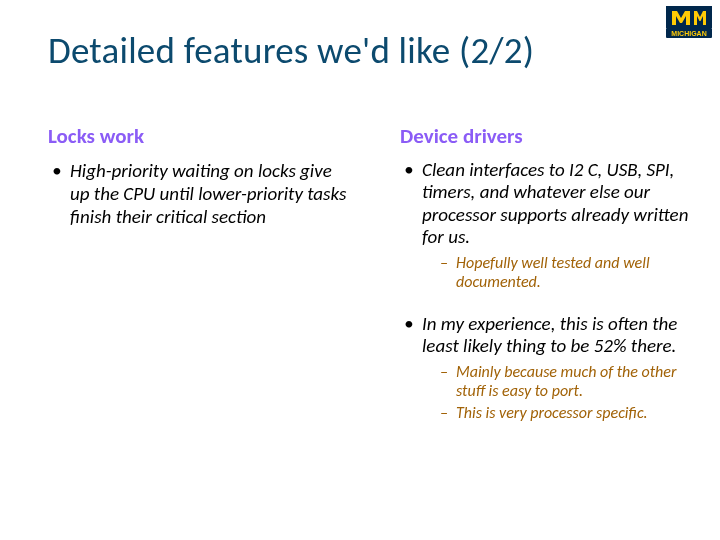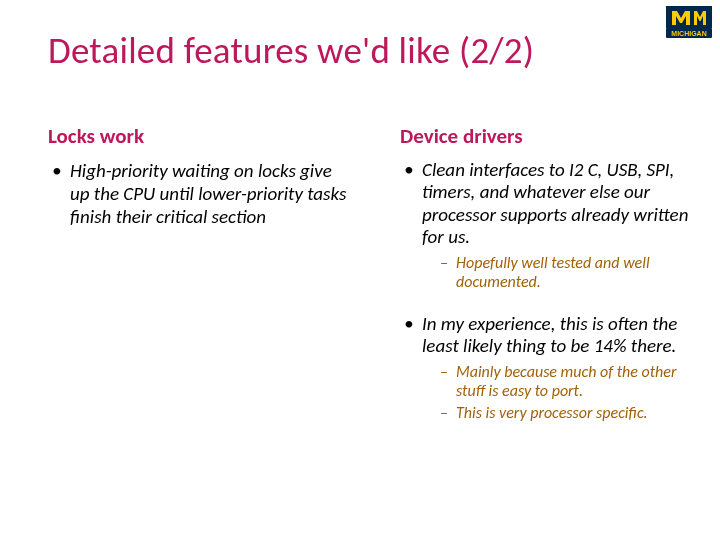--- a/index.html
+++ b/index.html
@@ -15,36 +15,36 @@
   .logo {
     position: absolute;
     top: 6px;
     right: 8px;
     width: 46px;
     height: 32px;
   }
   .slide-title {
     font-size: 37px;
     font-weight: 400;
-    color: #be185d;
+    color: #0c4a6e;
     padding: 28px 0 0 48px;
     letter-spacing: 0.2px;
   }
   .columns {
     display: flex;
     padding: 50px 18px 0 48px;
     gap: 24px;
   }
   .col { flex: 1; }
   .col-left { flex: 0 0 300px; }
   .col-right { flex: 1; margin-left: 28px; }
   .col-heading {
     font-size: 21px;
     font-weight: 700;
-    color: #be185d;
+    color: #8b5cf6;
     margin-bottom: 10px;
   }
   ul.bullets {
     list-style: none;
     padding-left: 0;
   }
   ul.bullets > li {
     position: relative;
     padding-left: 22px;
     font-size: 19px;
@@ -114,21 +114,21 @@
     <div class="col-heading">Device drivers</div>
     <ul class="bullets">
       <li>
         <span>Clean interfaces to I2 C, USB, SPI, timers, and whatever else our processor supports already written for us.</span>
         <ul class="sub">
           <li>Hopefully well tested and well documented.</li>
         </ul>
       </li>
       <div class="spacer"></div>
       <li>
-        <span>In my experience, this is often the least likely thing to be 14% there.</span>
+        <span>In my experience, this is often the least likely thing to be 52% there.</span>
         <ul class="sub">
           <li>Mainly because much of the other stuff is easy to port.</li>
           <li>This is very processor specific.</li>
         </ul>
       </li>
     </ul>
   </div>
 
 </div>
 

